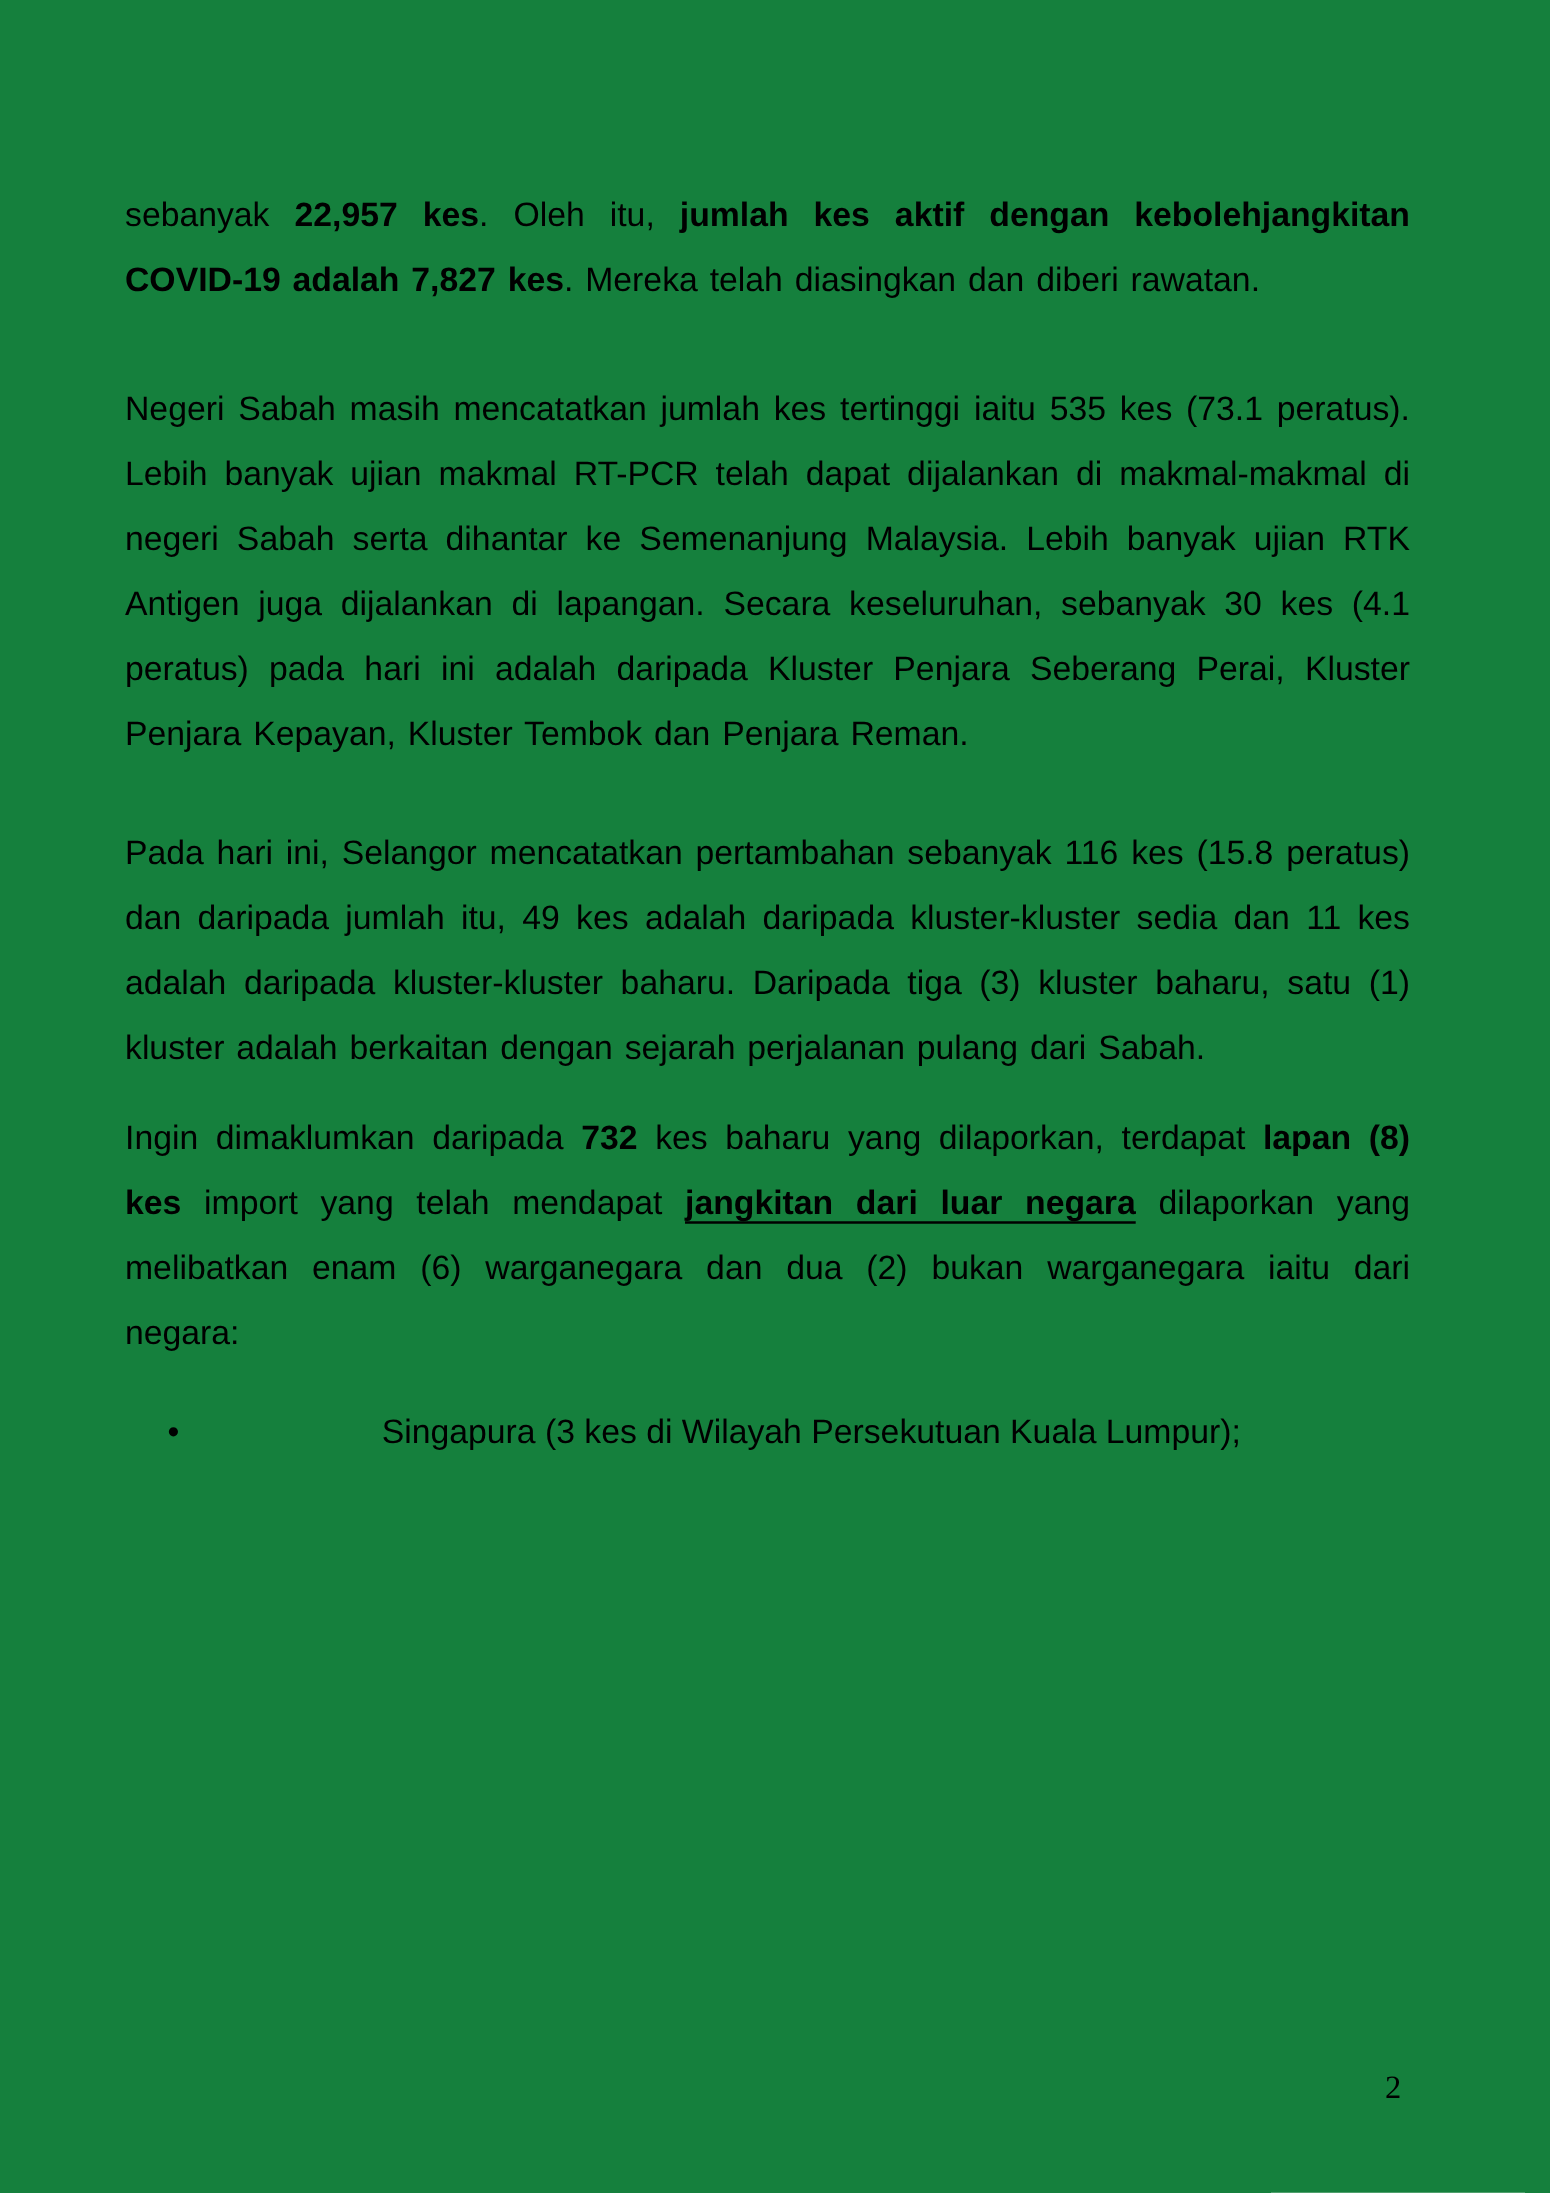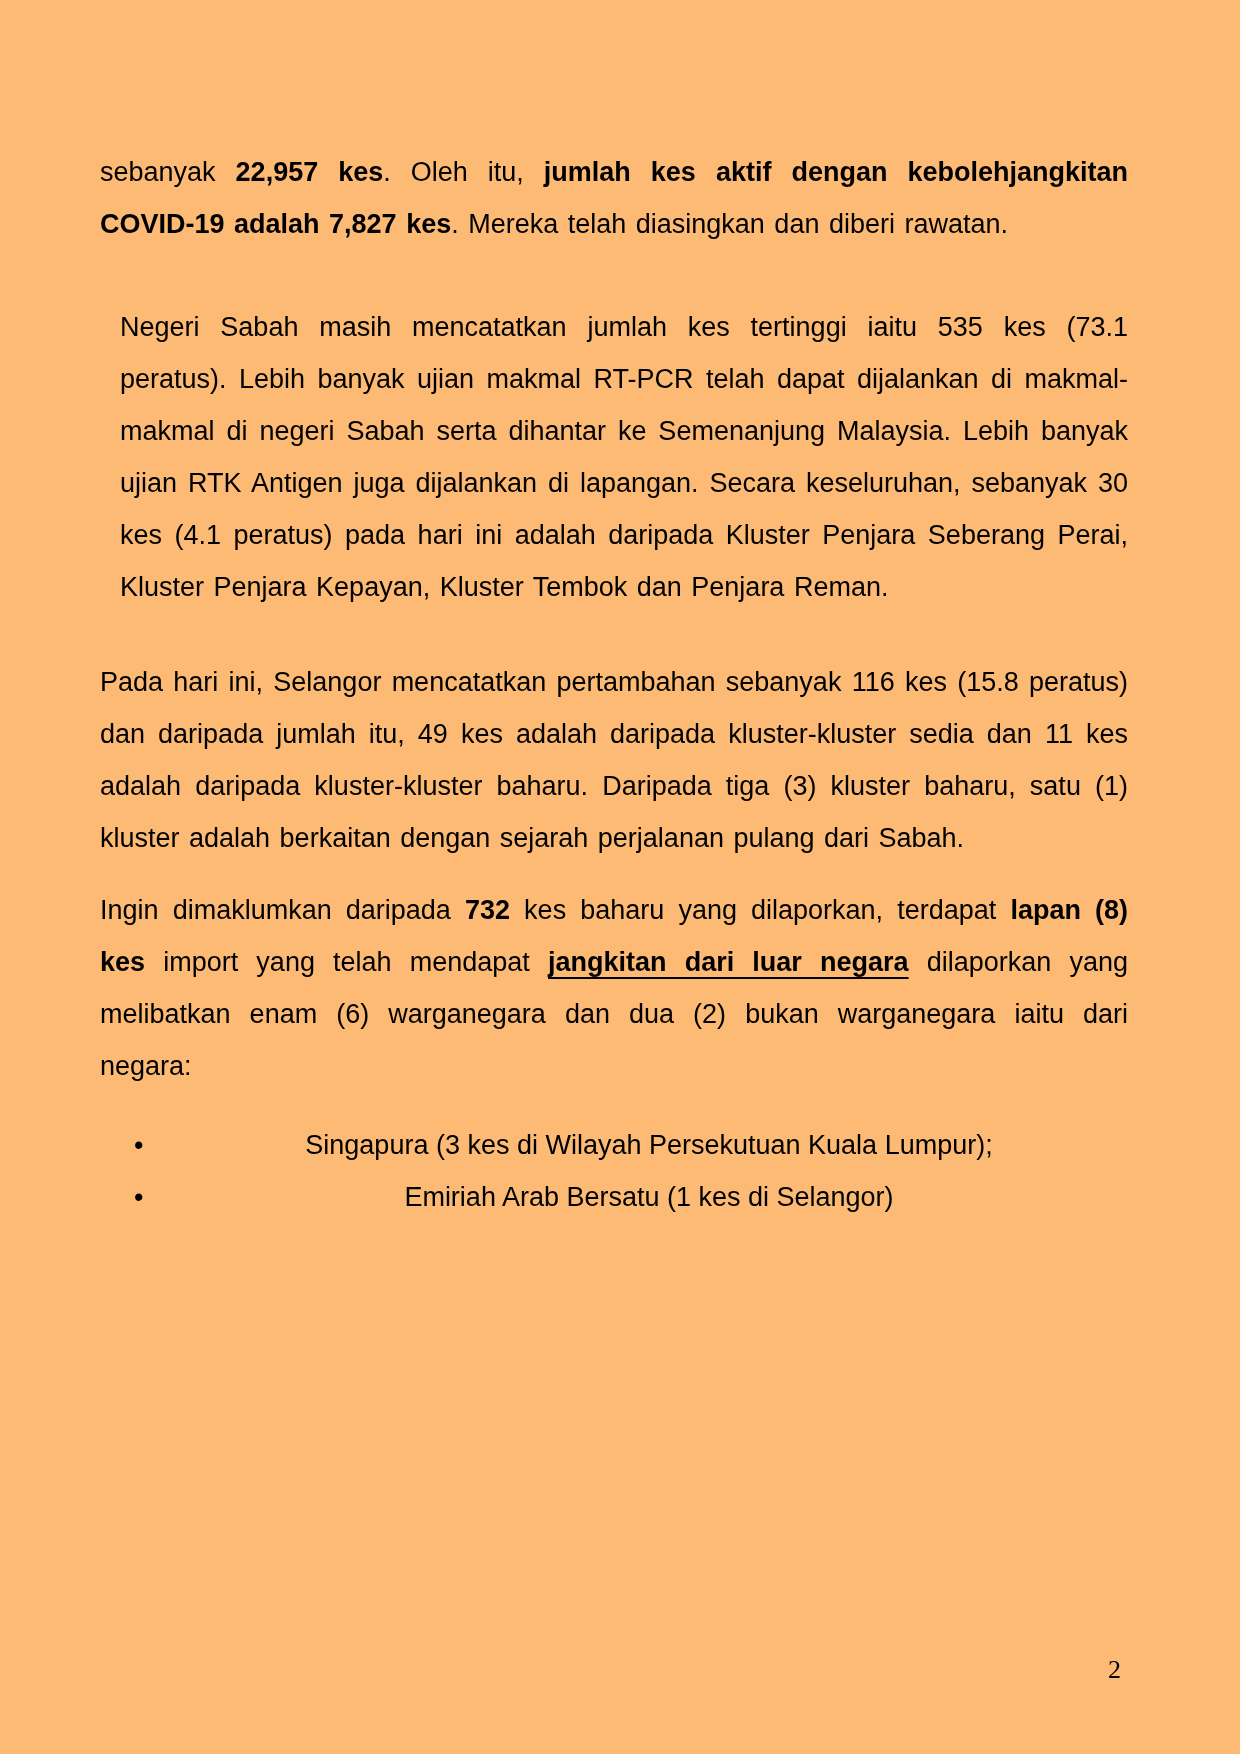--- a/index.html
+++ b/index.html
@@ -8,38 +8,38 @@
     width: 1240px;
     height: 1754px;
     background: #ffffff;
     font-family: "Liberation Sans", sans-serif;
     color: #000000;
   }
   .page {
     position: relative;
     width: 1240px;
     height: 1754px;
-    background: #fdba74;
+    background: #15803d;
     overflow: hidden;
   }
   .content {
     position: absolute;
     left: 100px;
     top: 146px;
     width: 1028px;
   }
   .para {
     margin: 0;
     font-size: 27px;
     line-height: 52px;
     text-align: justify;
     word-spacing: 2px;
   }
   .para.mb-lg { margin-bottom: 51px; }
-  .para.mb-md { margin-bottom: 43px; margin-left: 20px; }
+  .para.mb-md { margin-bottom: 43px; }
   .para.mb-sm { margin-bottom: 20px; }
   .para.mb-xs { margin-bottom: 27px; }
   .bold { font-weight: bold; }
   .bold-underline {
     font-weight: bold;
     text-decoration: underline;
     text-underline-offset: 6px;
     text-decoration-thickness: 2px;
     margin-top: 48px;
   }
@@ -80,19 +80,18 @@
     <p class="para mb-lg"><span>sebanyak </span><span class="bold">22,957 kes</span><span>. Oleh itu, </span><span class="bold">jumlah kes aktif dengan kebolehjangkitan COVID-19 adalah 7,827 kes</span><span>. Mereka telah diasingkan dan diberi rawatan.</span></p>
 
     <p class="para mb-md"><span>Negeri Sabah masih mencatatkan jumlah kes tertinggi iaitu 535 kes (73.1 peratus). Lebih banyak ujian makmal RT-PCR telah dapat dijalankan di makmal-makmal di negeri Sabah serta dihantar ke Semenanjung Malaysia. Lebih banyak ujian RTK Antigen juga dijalankan di lapangan. Secara keseluruhan, sebanyak 30 kes (4.1 peratus) pada hari ini adalah daripada Kluster Penjara Seberang Perai, Kluster Penjara Kepayan, Kluster Tembok dan Penjara Reman.</span></p>
 
     <p class="para mb-sm"><span>Pada hari ini, Selangor mencatatkan pertambahan sebanyak 116 kes (15.8 peratus) dan daripada jumlah itu, 49 kes adalah daripada kluster-kluster sedia dan 11 kes adalah daripada kluster-kluster baharu. Daripada tiga (3) kluster baharu, satu (1) kluster adalah berkaitan dengan sejarah perjalanan pulang dari Sabah.</span></p>
 
     <p class="para mb-xs"><span>Ingin dimaklumkan daripada </span><span class="bold">732</span><span> kes baharu yang dilaporkan, terdapat </span><span class="bold">lapan (8) kes</span><span> import yang telah mendapat </span><span class="bold-underline">jangkitan dari luar negara</span><span> dilaporkan yang melibatkan enam (6) warganegara dan dua (2) bukan warganegara iaitu dari negara:</span></p>
 
     <ul class="country-list">
       <li><span>Singapura (3 kes di Wilayah Persekutuan Kuala Lumpur);</span></li>
-      <li><span>Emiriah Arab Bersatu (1 kes di Selangor)</span></li>
     </ul>
 
   </div>
 
   <div class="page-number">2</div>
 </div>
 
 </body></html>

